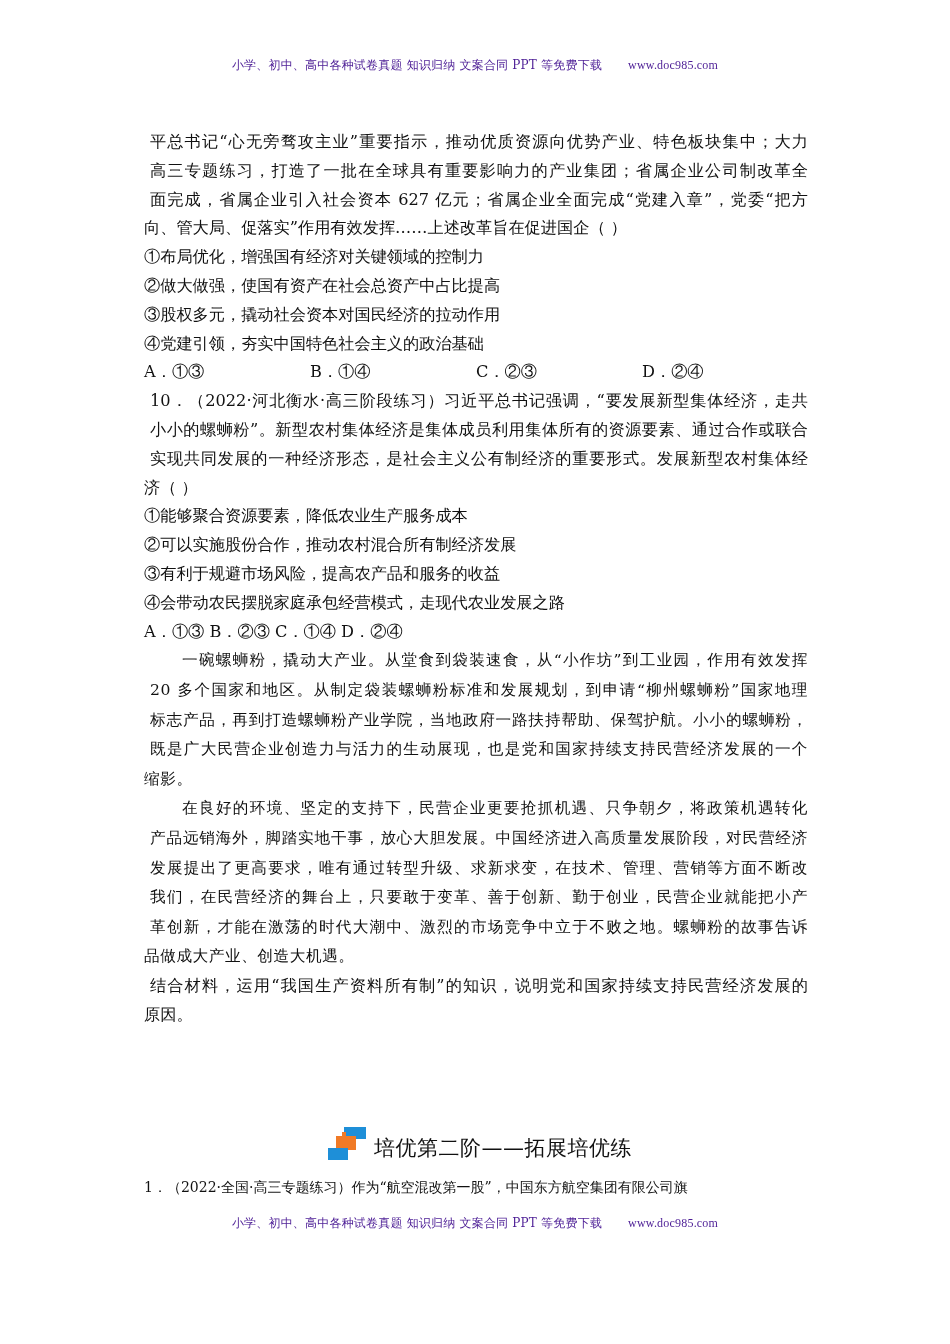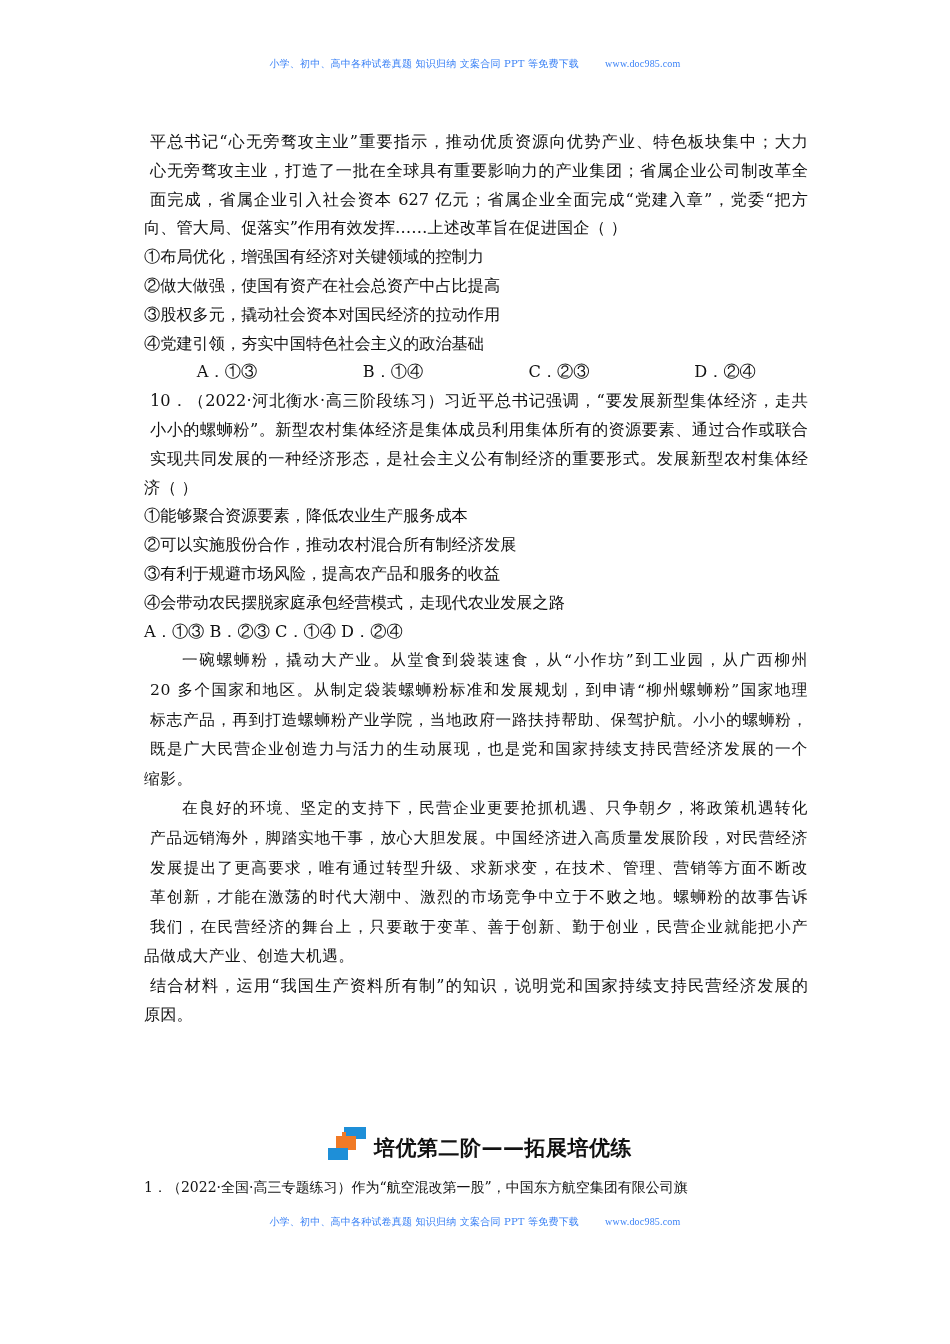--- a/index.html
+++ b/index.html
@@ -3,71 +3,71 @@
   <meta charset="utf-8">
   <style>
     html, body { margin: 0; padding: 0; background: #ffffff; }
     body {
       width: 950px; height: 1344px; position: relative; overflow: hidden;
       font-family: "DejaVu Serif", "Liberation Serif", serif;
       color: #111111;
     }
     .page-header, .page-footer {
       position: absolute; left: 0; width: 950px; text-align: center;
-      font-size: 10px; color: #3b82f6;
+      font-size: 12px; color: #4c1d95;
       font-family: "DejaVu Serif", "Liberation Serif", serif;
       letter-spacing: 0.2px;
     }
     .page-header { top: 57px; }
     .page-footer { top: 1215px; }
     .page-header .url, .page-footer .url {
       font-family: "Liberation Serif", serif; margin-left: 26px;
     }
     .content {
       position: absolute; left: 144px; top: 128px; width: 664px;
       font-size: 16.2px; line-height: 28.8px;
     }
     .line { white-space: nowrap; height: 28.8px; }
     .just { text-align: justify; text-align-last: justify; margin-left: 6px; }
     .opts { display: flex; }
-    .opts span { display: inline-block; text-align: center; }
+    .opts span { display: inline-block; }
     .opt4 span { width: 166px; }
     .material {
       font-family: "DejaVu Serif", "Liberation Serif", serif;
       font-size: 15.6px; line-height: 29.6px; letter-spacing: 0.6px;
     }
     .material .line { height: 29.6px; }
     .indent { padding-left: 32px; }
     .section-title {
       position: absolute; left: 326px; top: 1124px; height: 40px;
       display: flex; align-items: center;
     }
     .section-icon { position: relative; width: 44px; height: 36px; margin-right: 4px; }
     .section-icon .b1 { position: absolute; left: 18px; top: 1px; width: 22px; height: 12px; background: #1e8fd8; }
     .section-icon .o1 { position: absolute; left: 10px; top: 10px; width: 20px; height: 14px; background: #f07a26; }
     .section-icon .o2 { position: absolute; left: 16px; top: 6px; width: 4px; height: 5px; background: #f07a26; }
     .section-icon .b2 { position: absolute; left: 2px; top: 22px; width: 20px; height: 12px; background: #1e8fd8; }
     .section-text {
       font-family: "DejaVu Sans", "Liberation Sans", sans-serif;
-      font-size: 21px; font-weight: bold; color: #111; padding-top: 8px;
+      font-size: 21px; font-weight: normal; color: #111; padding-top: 8px;
       letter-spacing: 0.5px;
     }
     .q1-line { position: absolute; left: 144px; top: 1173px; width: 664px; font-size: 14px; line-height: 28.8px; white-space: nowrap; }
   </style>
 </head>
 <body>
 
 <div class="page-header">
   <span>小学、初中、高中各种试卷真题  知识归纳  文案合同  PPT 等免费下载</span><span class="url">www.doc985.com</span>
 </div>
 
 <div class="content">
   <div>
     <div class="line just">平总书记“心无旁骛攻主业”重要指示，推动优质资源向优势产业、特色板块集中；大力</div>
-    <div class="line just">心无旁骛攻主业，打造了一批在全球具有重要影响力的产业集团；省属企业公司制改革全</div>
+    <div class="line just">高三专题练习，打造了一批在全球具有重要影响力的产业集团；省属企业公司制改革全</div>
     <div class="line just">面完成，省属企业引入社会资本 627 亿元；省属企业全面完成“党建入章”，党委“把方</div>
     <div class="line">向、管大局、促落实”作用有效发挥……上述改革旨在促进国企（    ）</div>
     <div class="line">①布局优化，增强国有经济对关键领域的控制力</div>
     <div class="line">②做大做强，使国有资产在社会总资产中占比提高</div>
     <div class="line">③股权多元，撬动社会资本对国民经济的拉动作用</div>
     <div class="line">④党建引领，夯实中国特色社会主义的政治基础</div>
     <div class="line opts opt4">
       <span>A．①③</span>
       <span>B．①④</span>
       <span>C．②③</span>
@@ -82,30 +82,30 @@
     <div class="line">济（    ）</div>
     <div class="line">①能够聚合资源要素，降低农业生产服务成本</div>
     <div class="line">②可以实施股份合作，推动农村混合所有制经济发展</div>
     <div class="line">③有利于规避市场风险，提高农产品和服务的收益</div>
     <div class="line">④会带动农民摆脱家庭承包经营模式，走现代农业发展之路</div>
     <div class="line">A．①③ B．②③ C．①④ D．②④</div>
   </div>
 
   <div>
     <div class="material">
-      <div class="line just indent">一碗螺蛳粉，撬动大产业。从堂食到袋装速食，从“小作坊”到工业园，从广西柳州</div>
+      <div class="line just indent">一碗螺蛳粉，撬动大产业。从堂食到袋装速食，从“小作坊”到工业园，作用有效发挥</div>
       <div class="line just">20 多个国家和地区。从制定袋装螺蛳粉标准和发展规划，到申请“柳州螺蛳粉”国家地理</div>
       <div class="line just">标志产品，再到打造螺蛳粉产业学院，当地政府一路扶持帮助、保驾护航。小小的螺蛳粉，</div>
       <div class="line just">既是广大民营企业创造力与活力的生动展现，也是党和国家持续支持民营经济发展的一个</div>
       <div class="line">缩影。</div>
       <div class="line just indent">在良好的环境、坚定的支持下，民营企业更要抢抓机遇、只争朝夕，将政策机遇转化</div>
       <div class="line just">产品远销海外，脚踏实地干事，放心大胆发展。中国经济进入高质量发展阶段，对民营经济</div>
       <div class="line just">发展提出了更高要求，唯有通过转型升级、求新求变，在技术、管理、营销等方面不断改</div>
+      <div class="line just">我们，在民营经济的舞台上，只要敢于变革、善于创新、勤于创业，民营企业就能把小产</div>
       <div class="line just">革创新，才能在激荡的时代大潮中、激烈的市场竞争中立于不败之地。螺蛳粉的故事告诉</div>
-      <div class="line just">我们，在民营经济的舞台上，只要敢于变革、善于创新、勤于创业，民营企业就能把小产</div>
       <div class="line">品做成大产业、创造大机遇。</div>
     </div>
     <div class="line just">结合材料，运用“我国生产资料所有制”的知识，说明党和国家持续支持民营经济发展的</div>
     <div class="line">原因。</div>
   </div>
 </div>
 
 <div class="section-title">
   <div class="section-icon">
     <div class="b1"></div>

